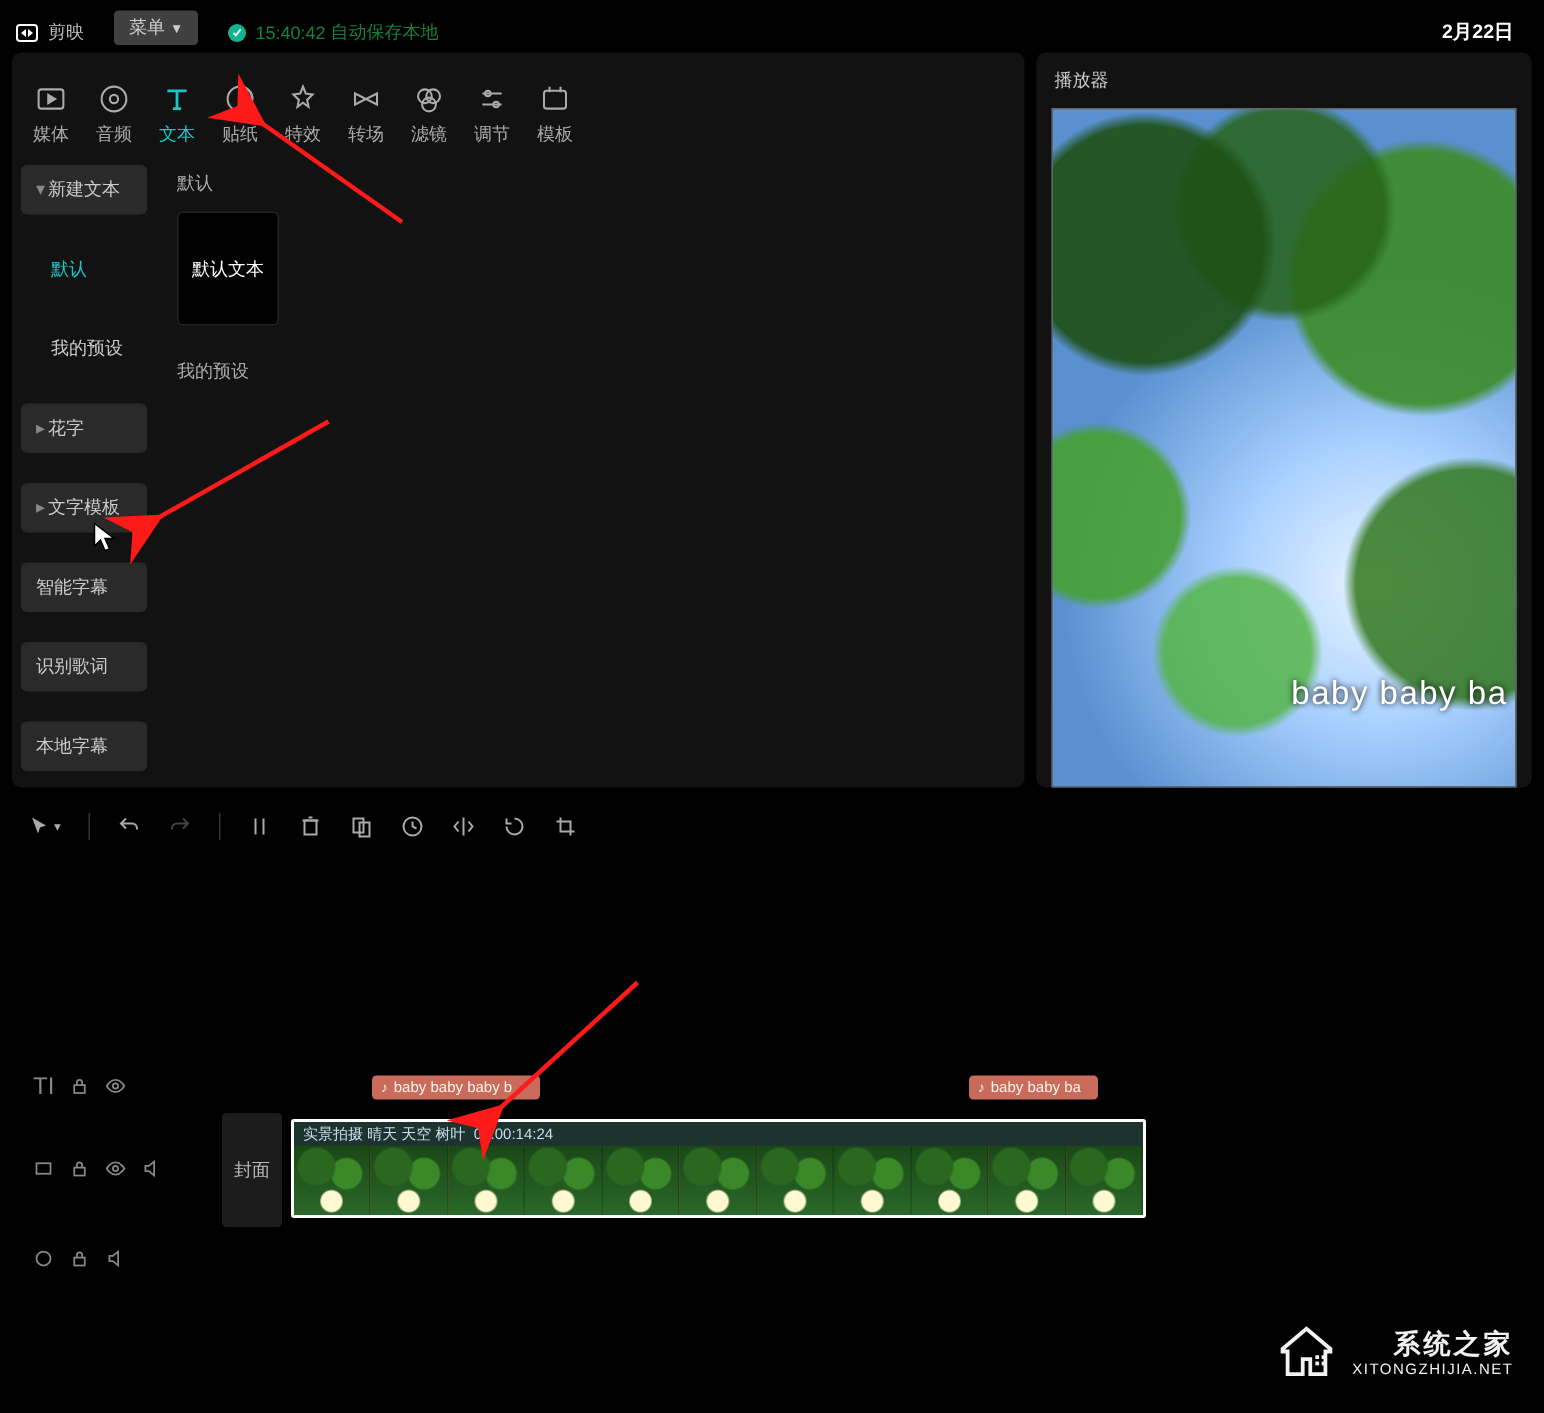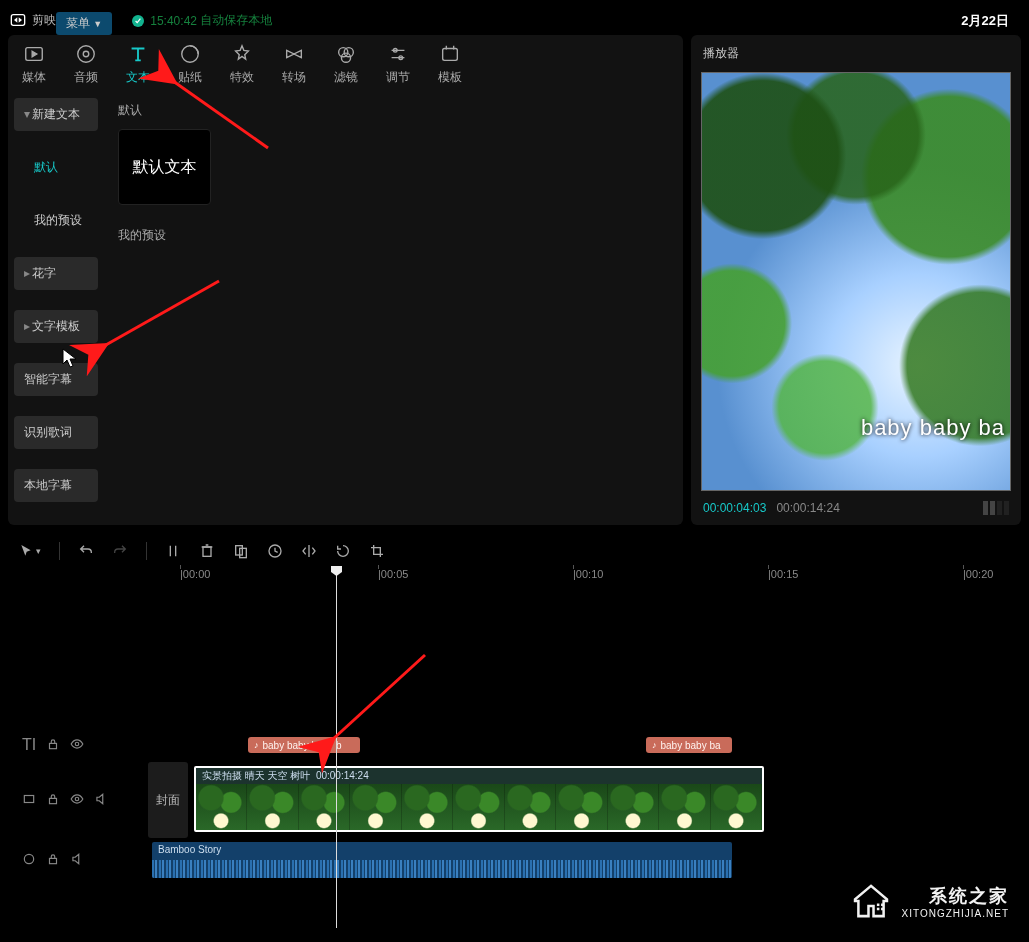--- a/index.html
+++ b/index.html
@@ -1,45 +1,45 @@
 <!DOCTYPE html>
 <html><head>
 <meta charset="utf-8">
 <style>
   * { margin:0; padding:0; box-sizing:border-box; font-family:"Microsoft YaHei",Arial,sans-serif; }
   body { background:#000; color:#ccc; width:1029px; height:942px; overflow:hidden; position:relative; }
   
-  .topbar { height:30px; display:flex; align-items:flex-start; padding:12px 10px; font-size:12px; color:#bbb; }
+  .topbar { height:30px; display:flex; align-items:flex-end; padding:0 10px; font-size:12px; color:#bbb; }
   .logo-ic { width:16px; height:16px; margin-right:6px; }
-  .menu-btn { background:#0c4a6e; color:#ccc; font-size:12px; padding:3px 10px; margin-left:0; border:none; border-radius:3px; cursor:pointer; }
+  .menu-btn { background:#404040; color:#ccc; font-size:12px; padding:3px 10px; margin-left:20px; border:none; border-radius:3px; cursor:pointer; }
   .autosave { margin-left:20px; display:flex; align-items:center; color:#15803d; font-size:12px; }
   .autosave .dot { width:12px; height:12px; border-radius:50%; background:#12b38f; margin-right:6px; display:flex; align-items:center; justify-content:center; }
   .date { margin-left:auto; font-weight:bold; color:#fff; font-size:13px; margin-right:10px;}
   
   
   .mid { display:flex; height:500px; padding:5px 8px; gap:8px; }
   .panel-left { flex:1; background:#121212; border-radius:6px; display:flex; flex-direction:column; }
   .panel-right { width:330px; background:#121212; border-radius:6px; display:flex; flex-direction:column; }
   
-  .tabrow { display:flex; gap:28px; padding:8px 14px 6px; }
+  .tabrow { display:flex; gap:18px; padding:20px 14px 6px; }
   .tab { display:flex; flex-direction:column; align-items:center; gap:4px; color:#aaa; font-size:12px; cursor:pointer; }
   .tab.active { color:#17c9c9; }
   .tab svg { width:22px; height:22px; }
   
   .leftbody { display:flex; flex:1; overflow:hidden; }
   .sidebar { width:96px; padding:6px; display:flex; flex-direction:column; gap:20px; }
   .side-item { font-size:12px; color:#ccc; padding:8px 10px; border-radius:4px; cursor:pointer; text-align:left; background:none; border:none;}
   .side-item.pill { background:#2a2a2a; }
   .side-item.active { color:#17c9c9; }
   .side-item.sub { padding-left:20px; }
   .side-item .tri{color:#888;margin-right:2px;}
   
   .content { flex:1; padding:10px 14px; font-size:12px; color:#aaa; }
   .sec-title { margin-bottom:10px; }
-  .thumb { width:93px; height:76px; background:#000; border:1px solid #222; border-radius:4px; display:flex; align-items:center; justify-content:center; color:#fff; font-size:16px; margin-bottom:22px; cursor:pointer;}
+  .thumb { width:68px; height:76px; background:#000; border:1px solid #222; border-radius:4px; display:flex; align-items:center; justify-content:center; color:#fff; font-size:12px; margin-bottom:22px; cursor:pointer;}
   
   
   .player-title { font-size:12px; color:#ccc; padding:10px 12px; }
   .player-view { margin:0 10px; flex:1; position:relative; background:#000; overflow:hidden;}
   .player-view .frame { position:absolute; inset:0; border:1px solid #666; }
   .canopy { position:absolute; inset:0; background:
     radial-gradient(circle at 70% 70%, #e8f4ff 0%, #a8d0ff 25%, #5890d0 55%),
     linear-gradient(#4a7aa8,#7aa8d8);
   }
   .leaves { position:absolute; inset:0; background:
@@ -216,30 +216,20 @@
   </div>
 
   <div class="panel-right">
     <div class="player-title">播放器</div>
     <div class="player-view">
       <div class="canopy"></div>
       <div class="leaves"></div>
       <div class="lyric-overlay">baby baby ba</div>
       <div class="frame"></div>
     </div>
-    <div class="player-foot">
-      <span class="tc-cur">00:00:04:03</span>
-      <span class="tc-dur">00:00:14:24</span>
-      <div class="ratio-ic">
-          <span></span>
-          <span></span>
-          <span style="opacity:.3"></span>
-          <span style="opacity:.3"></span>
-        </div>
-    </div>
   </div>
 </div>
 
 <div class="timeline">
   <div class="toolrow">
     <span class="ic">
         <svg viewBox="0 0 24 24" fill="currentColor">
           <path d="M5 3l14 8-6 2-2 6z"></path>
         </svg>
         <span style="font-size:9px;margin-left:2px">▾</span>
@@ -289,28 +279,20 @@
           <path d="M4 12a8 8 0 108-8M4 4v5h5"></path>
         </svg>
       </span>
     <span class="ic">
         <svg viewBox="0 0 24 24" fill="none" stroke="currentColor" stroke-width="2">
           <path d="M7 3v14h14M3 7h14v14"></path>
         </svg>
       </span>
   </div>
 
-  <div class="ruler">
-    <span class="tick" style="left:12px">|00:00</span>
-    <span class="tick" style="left:210px">|00:05</span>
-    <span class="tick" style="left:405px">|00:10</span>
-    <span class="tick" style="left:600px">|00:15</span>
-    <span class="tick" style="left:795px">|00:20</span>
-    <div class="playhead" style="left:168px"></div>
-  </div>
 
   <div class="tracks">
 
     <div style="height:140px"></div>
 
     <div class="track">
       <div class="track-head">
         <span style="font-size:16px">TI</span>
         <span><svg viewBox="0 0 24 24" fill="none" stroke="currentColor" stroke-width="2">
               <rect x="6" y="11" width="12" height="9"></rect>
@@ -378,26 +360,20 @@
         <span><svg viewBox="0 0 24 24" fill="none" stroke="currentColor" stroke-width="2">
               <circle cx="12" cy="12" r="8"></circle>
             </svg></span>
         <span><svg viewBox="0 0 24 24" fill="none" stroke="currentColor" stroke-width="2">
               <rect x="6" y="11" width="12" height="9"></rect>
               <path d="M9 11V8a3 3 0 016 0v3"></path>
             </svg></span>
         <span><svg viewBox="0 0 24 24" fill="none" stroke="currentColor" stroke-width="2">
               <path d="M5 9v6h4l6 5V4l-6 5H5z"></path>
             </svg></span>
-      </div>
-      <div class="track-body">
-        <div class="clip-audio" style="left:4px;width:580px">
-          <div class="label">Bamboo Story</div>
-          <div class="wave"></div>
-        </div>
       </div>
     </div>
   </div>
 </div>
 
 <div class="arrow" style="left:163px;top:73px">
   <svg width="110" height="80">
       <defs>
         <marker id="ah1" markerWidth="12" markerHeight="12" refX="2" refY="6" orient="auto">
           <path d="M12 0L0 6l12 6L8 6z" fill="#ff1a1a"></path>

